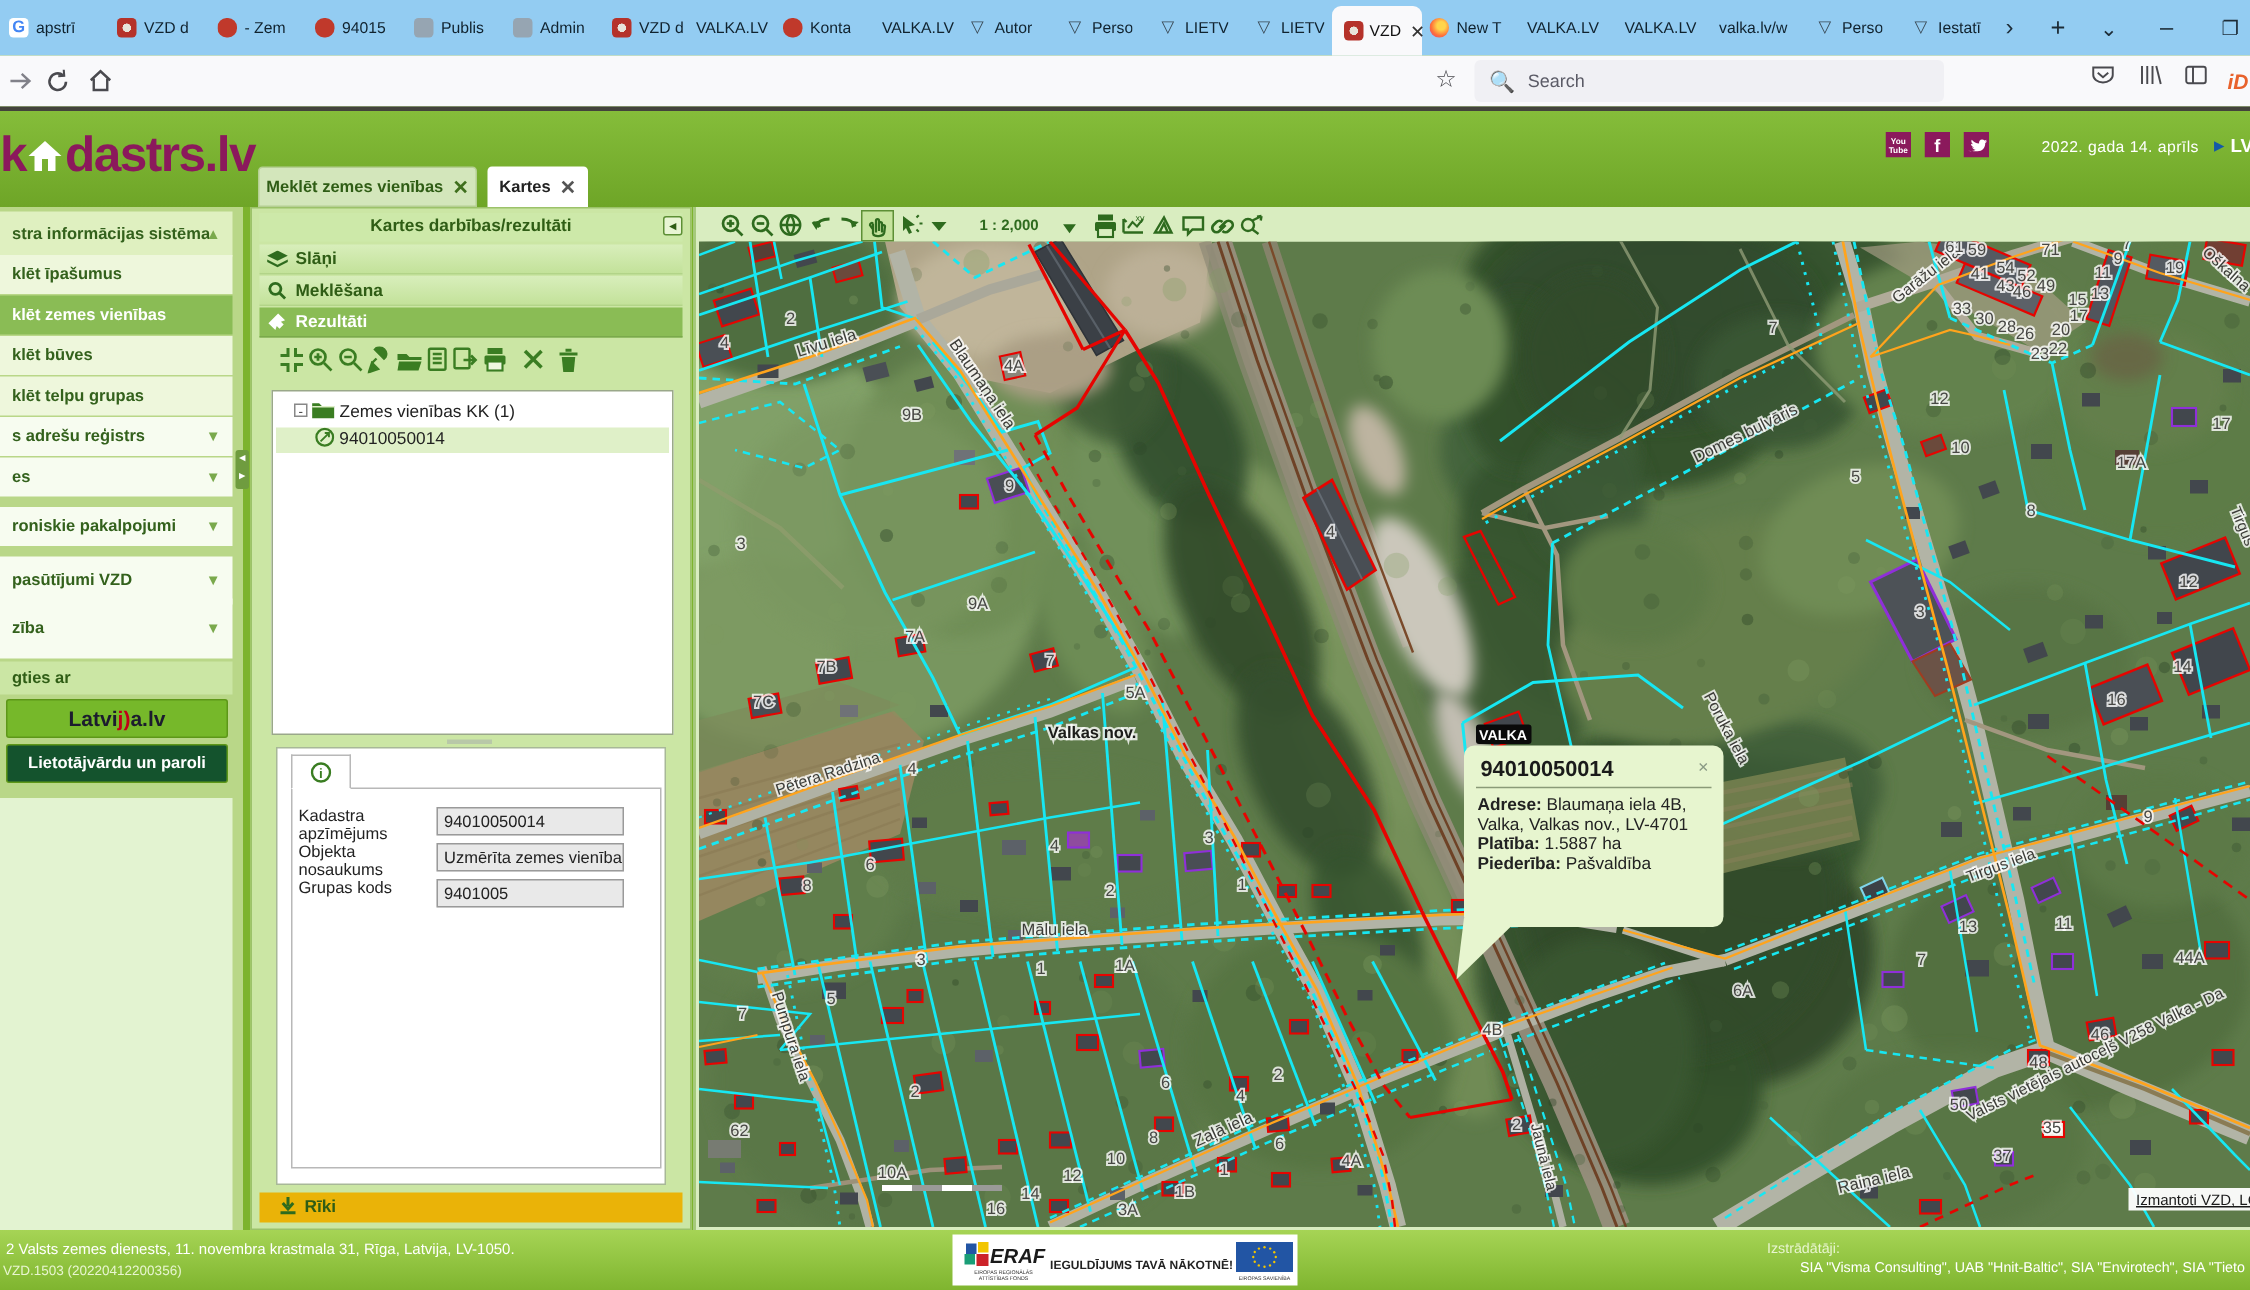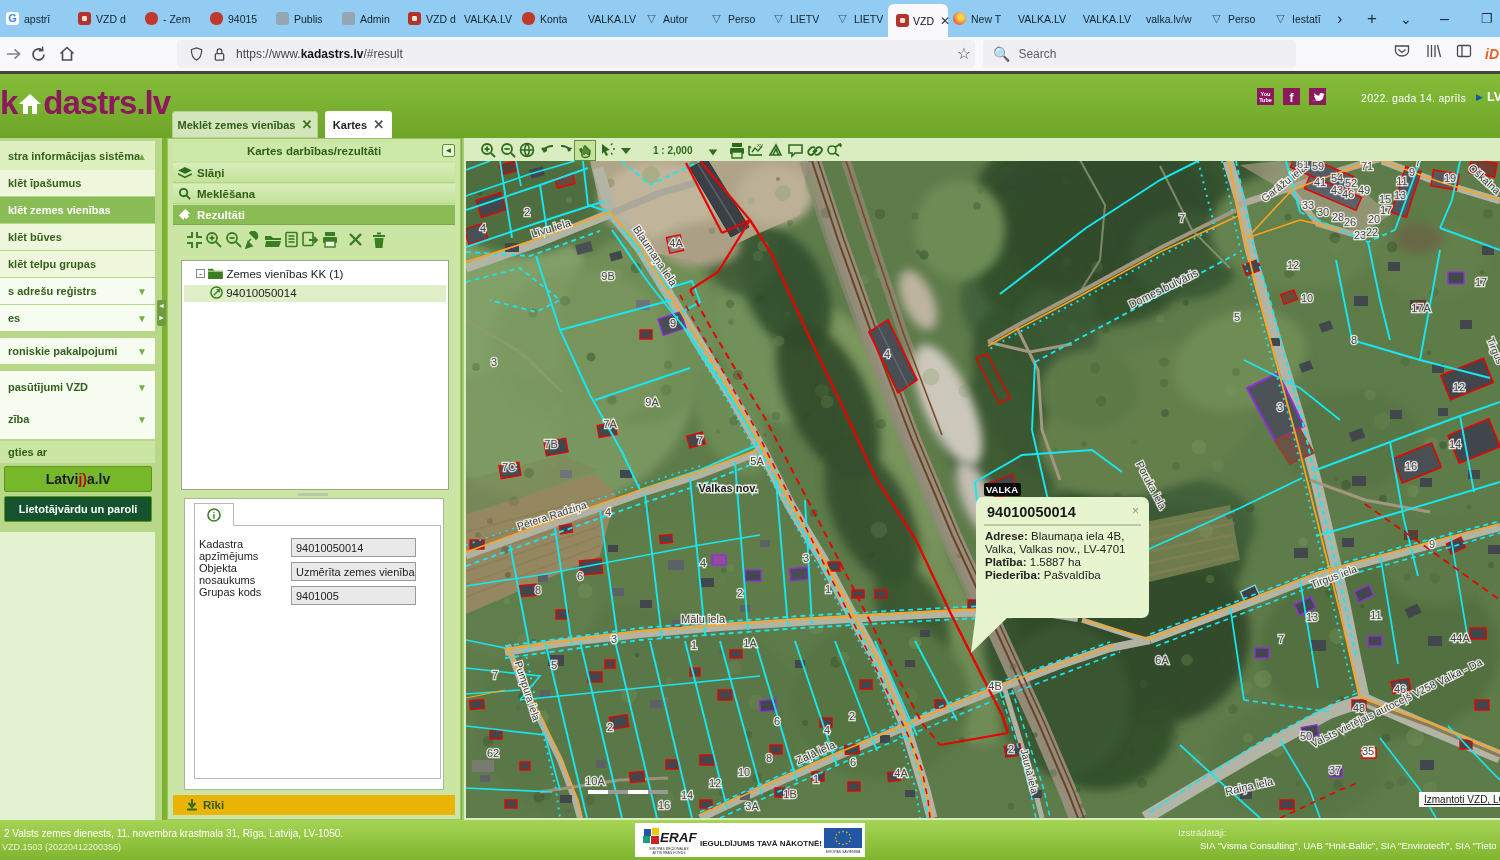--- a/index.html
+++ b/index.html
@@ -63,31 +63,20 @@
       <svg class="abs" style="left:6px;top:9px" width="16" height="16" viewBox="0 0 17 17" fill="none" stroke="#818189" stroke-width="1.7">
         <path d="M1 8.5 h13 M9 3.5 l5.5 5 L9 13.5"></path>
       </svg>
       <svg class="abs" style="left:30px;top:9px" width="17" height="17" viewBox="0 0 17 17" fill="none" stroke="#4a4a4f" stroke-width="1.7">
         <path d="M14 8.5 a5.5 5.5 0 1 1 -2 -4.3"></path>
         <path d="M12.5 0.5 l0.3 4 -4 0.3" stroke-width="1.4"></path>
       </svg>
       <svg class="abs" style="left:58px;top:8px" width="18" height="18" viewBox="0 0 18 18" fill="none" stroke="#4a4a4f" stroke-width="1.6">
         <path d="M2.5 8.5 L9 2.5 L15.5 8.5 M4.5 7.5 V15 h9 V7.5"></path>
       </svg>
-      <div id="urlbar">
-        <svg width="15" height="16" viewBox="0 0 16 16" style="margin-left:12px" fill="none" stroke="#4a4a4f" stroke-width="1.3">
-          <path d="M8 1.5 L13.5 3.5 C13.5 9 12 12.5 8 14.5 C4 12.5 2.5 9 2.5 3.5 Z"></path>
-        </svg>
-<svg width="13" height="15" viewBox="0 0 14 16" style="margin-left:9px" fill="none" stroke="#4a4a4f" stroke-width="1.4">
-          <rect x="2.5" y="7" width="9" height="7" rx="1"></rect>
-          <path d="M4.5 7 V4.5 a2.5 2.5 0 0 1 5 0 V7"></path>
-        </svg>
-<span style="margin-left:10px;color:#45454d">https://www.<b style="color:#15141a">kadastrs.lv</b>/#result</span>
-<span style="position:absolute;right:783px;"></span>
-      </div>
       <span class="tbi" style="left:952px;font-size:16px">☆</span>
       <div id="searchbar">
         <span style="margin-left:10px;font-size:14px;color:#4a4a4f">🔍</span>
         <span style="margin-left:8px">Search</span>
       </div>
       <span class="tbi" style="left:1390px"><svg width="16" height="16" viewBox="0 0 16 16" fill="none" stroke="#4a4a4f" stroke-width="1.3">
           <path d="M1.5 3 h13 v5 a6.5 5 0 0 1 -13 0 Z"></path>
           <path d="M4.5 6.5 L8 9.5 L11.5 6.5"></path>
         </svg></span>
       <span class="tbi" style="left:1422px"><svg width="16" height="16" viewBox="0 0 16 16" stroke="#4a4a4f" stroke-width="1.3">

